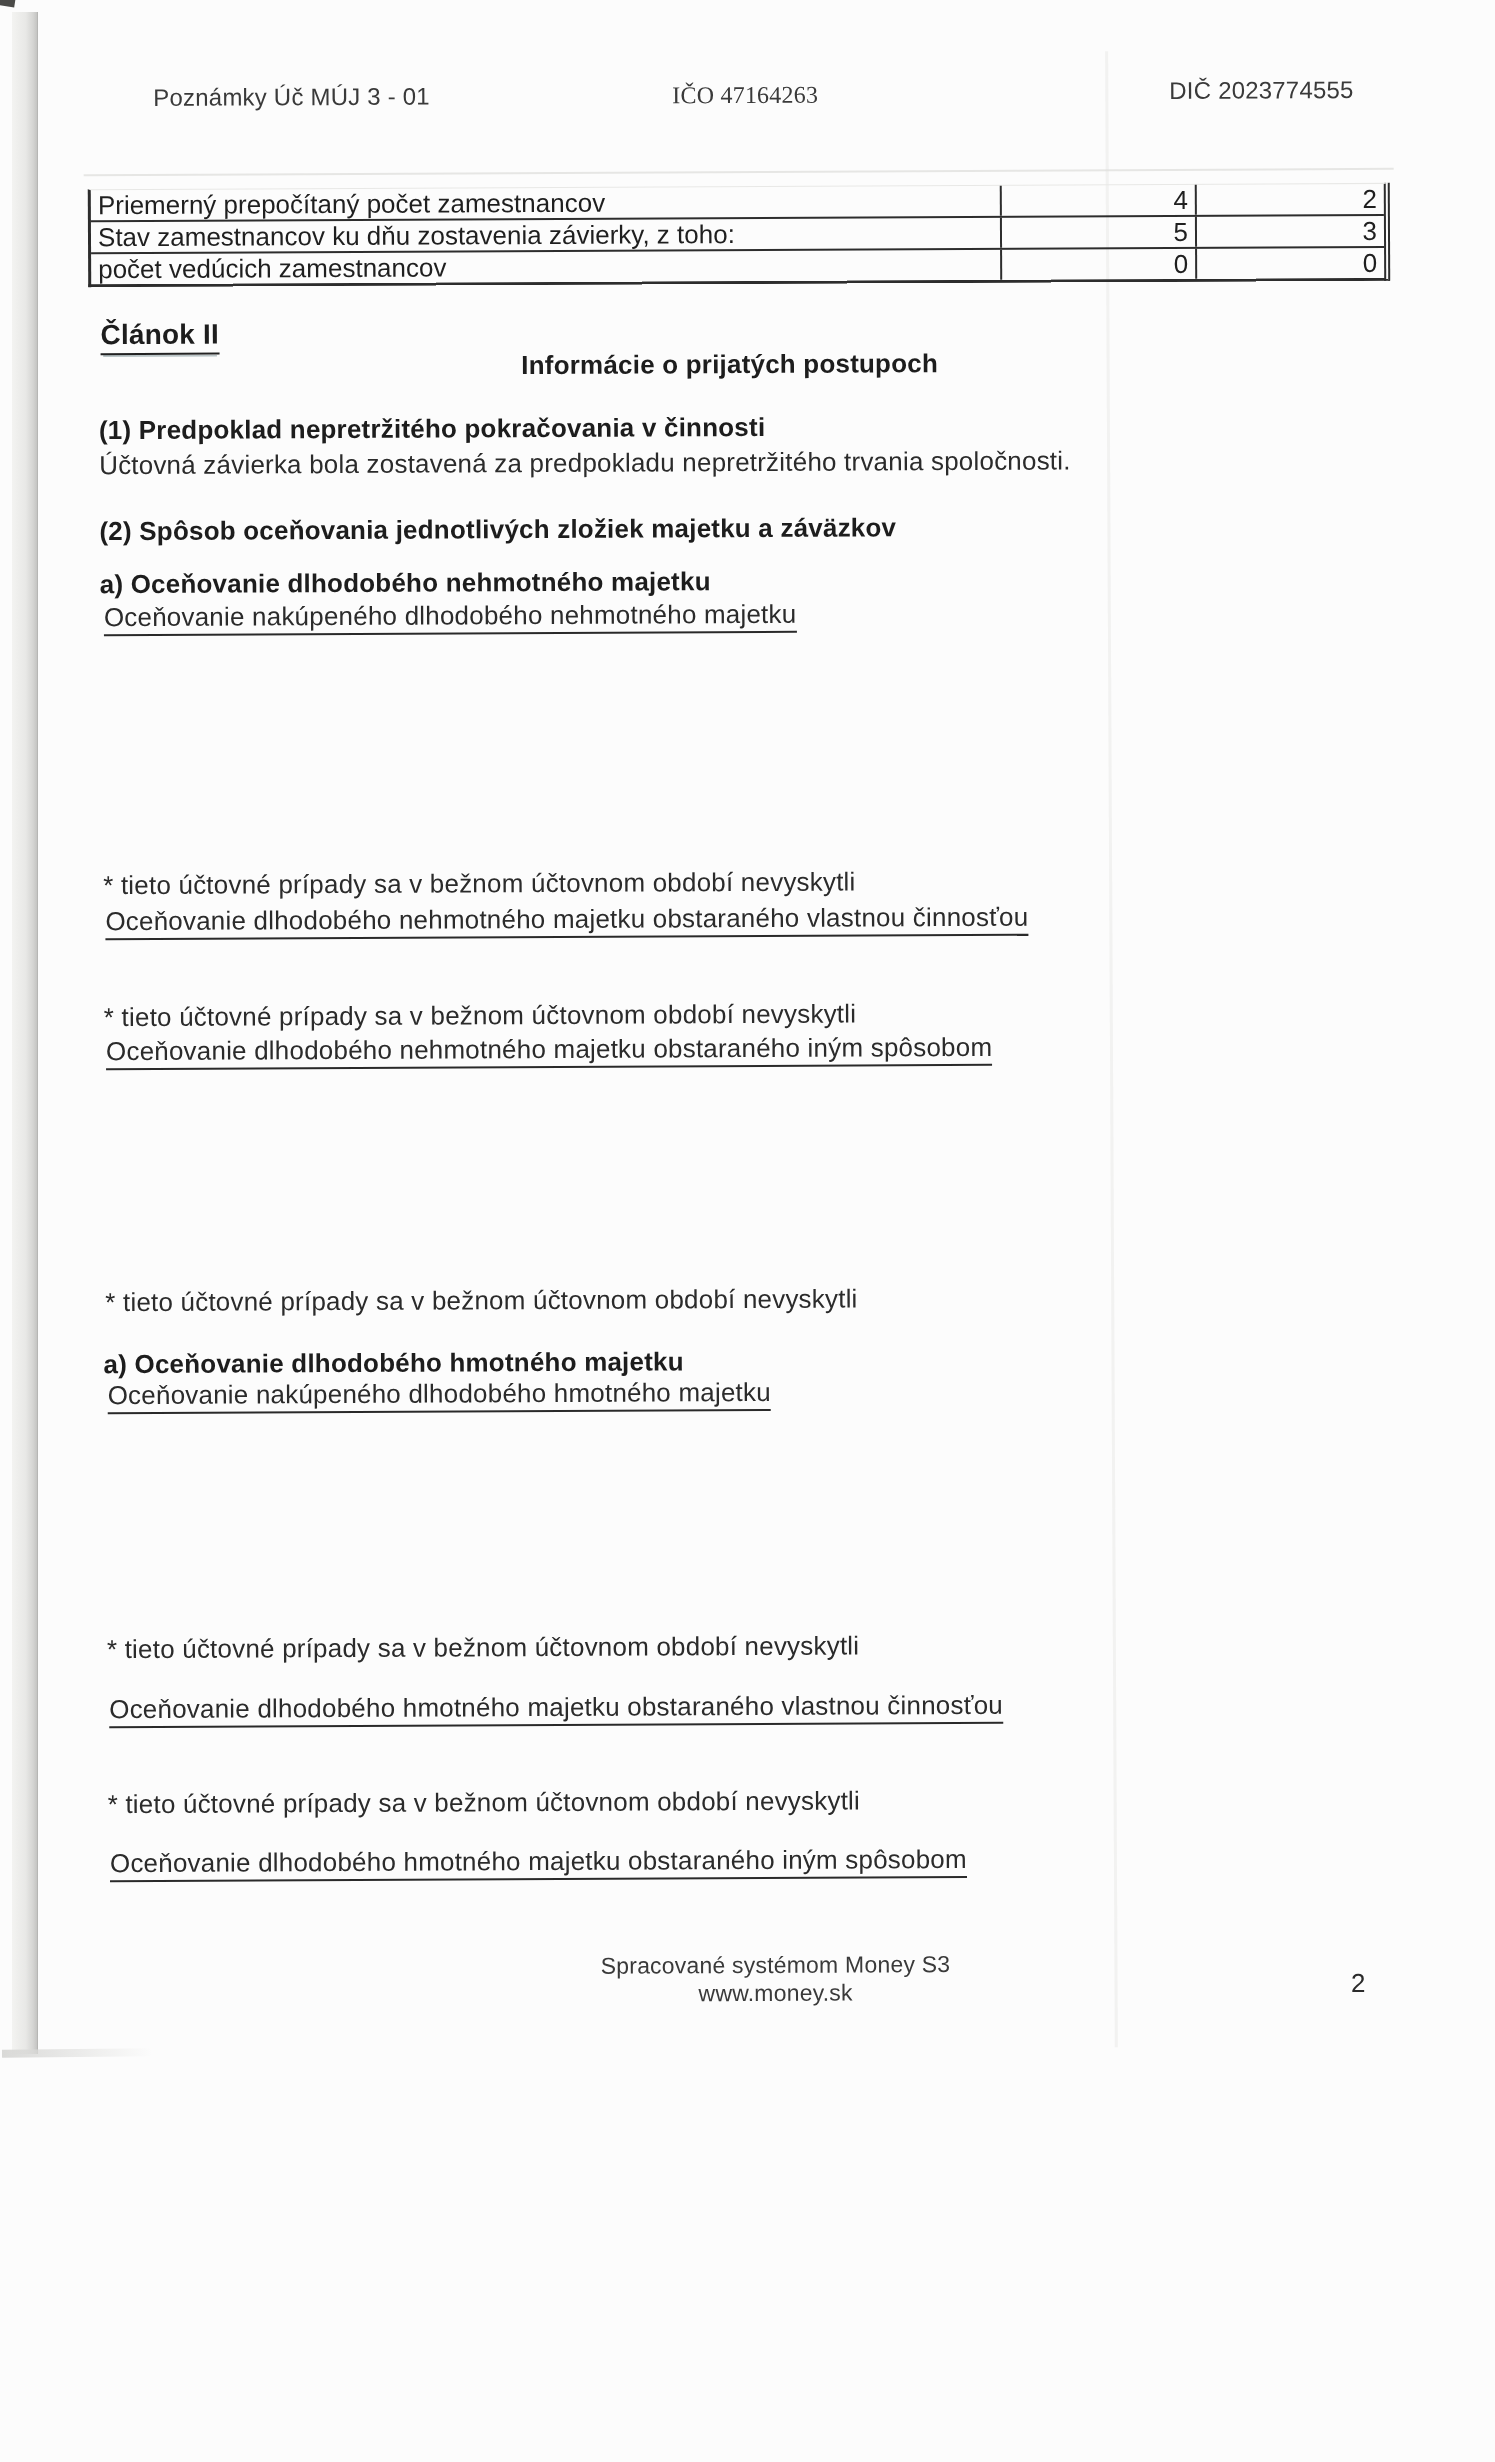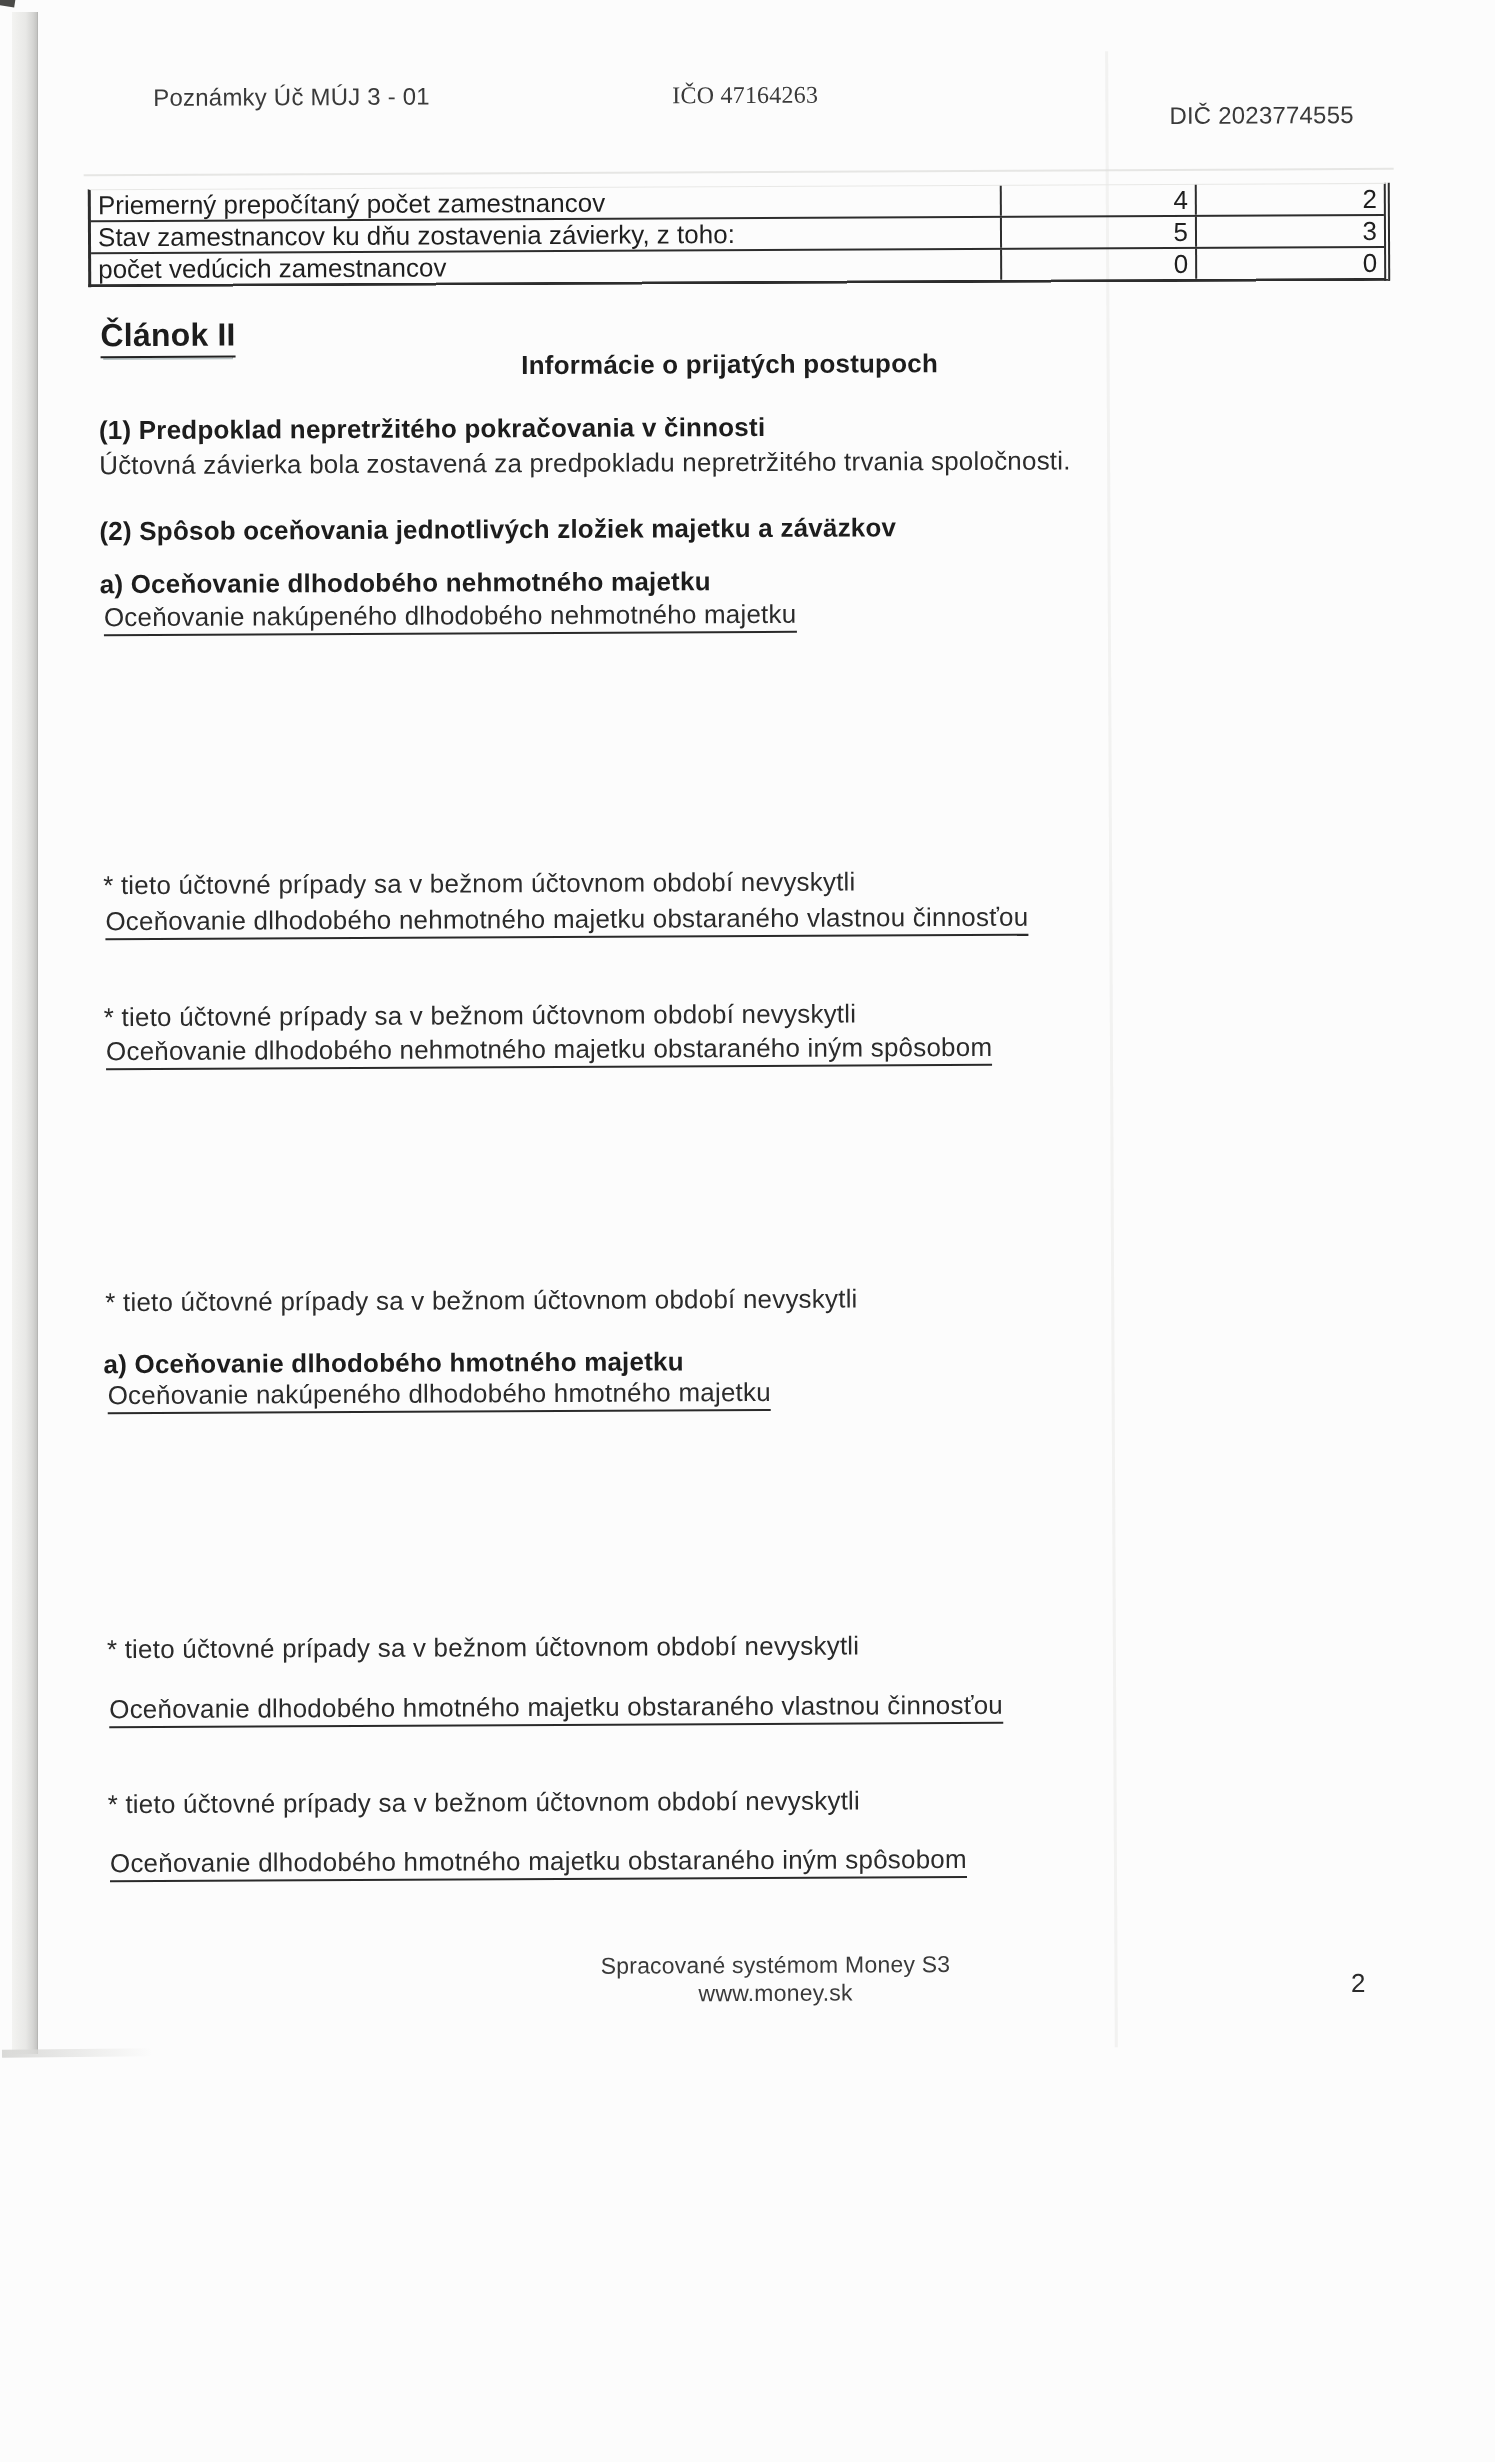--- a/index.html
+++ b/index.html
@@ -120,41 +120,41 @@
 <div class="scan-band-foot"></div>
 <div class="scan-corner"></div>
 
 <div class="content">
 
   <div class="scan-smear-top"></div>
   <div class="scan-streak-v"></div>
 
   <div class="t small" style="left:158px; top:81px;">Poznámky Úč MÚJ 3 - 01</div>
   <div class="t small" style="left:677px; top:81px;font-family:Liberation Serif, serif;">IČO 47164263</div>
-  <div class="t small" style="left:1174px; top:79px;margin-top:25px;">DIČ 2023774555</div>
+  <div class="t small" style="left:1174px; top:79px;">DIČ 2023774555</div>
 
   <div class="emp-table">
     <div class="emp-row">
       <div class="c-label">Priemerný prepočítaný počet zamestnancov</div>
       <div class="c-cur">4</div>
       <div class="c-prev">2</div>
     </div>
     <div class="emp-row">
       <div class="c-label">Stav zamestnancov ku dňu zostavenia závierky, z toho:</div>
       <div class="c-cur">5</div>
       <div class="c-prev">3</div>
     </div>
     <div class="emp-row">
       <div class="c-label">počet vedúcich zamestnancov</div>
       <div class="c-cur">0</div>
       <div class="c-prev">0</div>
     </div>
   </div>
 
-  <div class="t b art-head" style="left:104px; top:316px; font-size:32px;"><span>Článok II</span></div>
+  <div class="t b art-head" style="left:104px; top:316px; font-size:28px;"><span>Článok II</span></div>
 
   <div class="t b center" style="left:91px; top:348px; width:1284px;">Informácie o prijatých postupoch</div>
 
   <div class="t b" style="left:102px; top:411px;">(1) Predpoklad nepretržitého pokračovania v činnosti</div>
   <div class="t" style="left:102px; top:446px;">Účtovná závierka bola zostavená za predpokladu nepretržitého trvania spoločnosti.</div>
 
   <div class="t b" style="left:102px; top:512px;">(2) Spôsob oceňovania jednotlivých zložiek majetku a záväzkov</div>
 
   <div class="t b" style="left:102px; top:565px;">a) Oceňovanie dlhodobého nehmotného majetku</div>
   <div class="t u" style="left:106px; top:598px;"><span>Oceňovanie nakúpeného dlhodobého nehmotného majetku</span></div>

